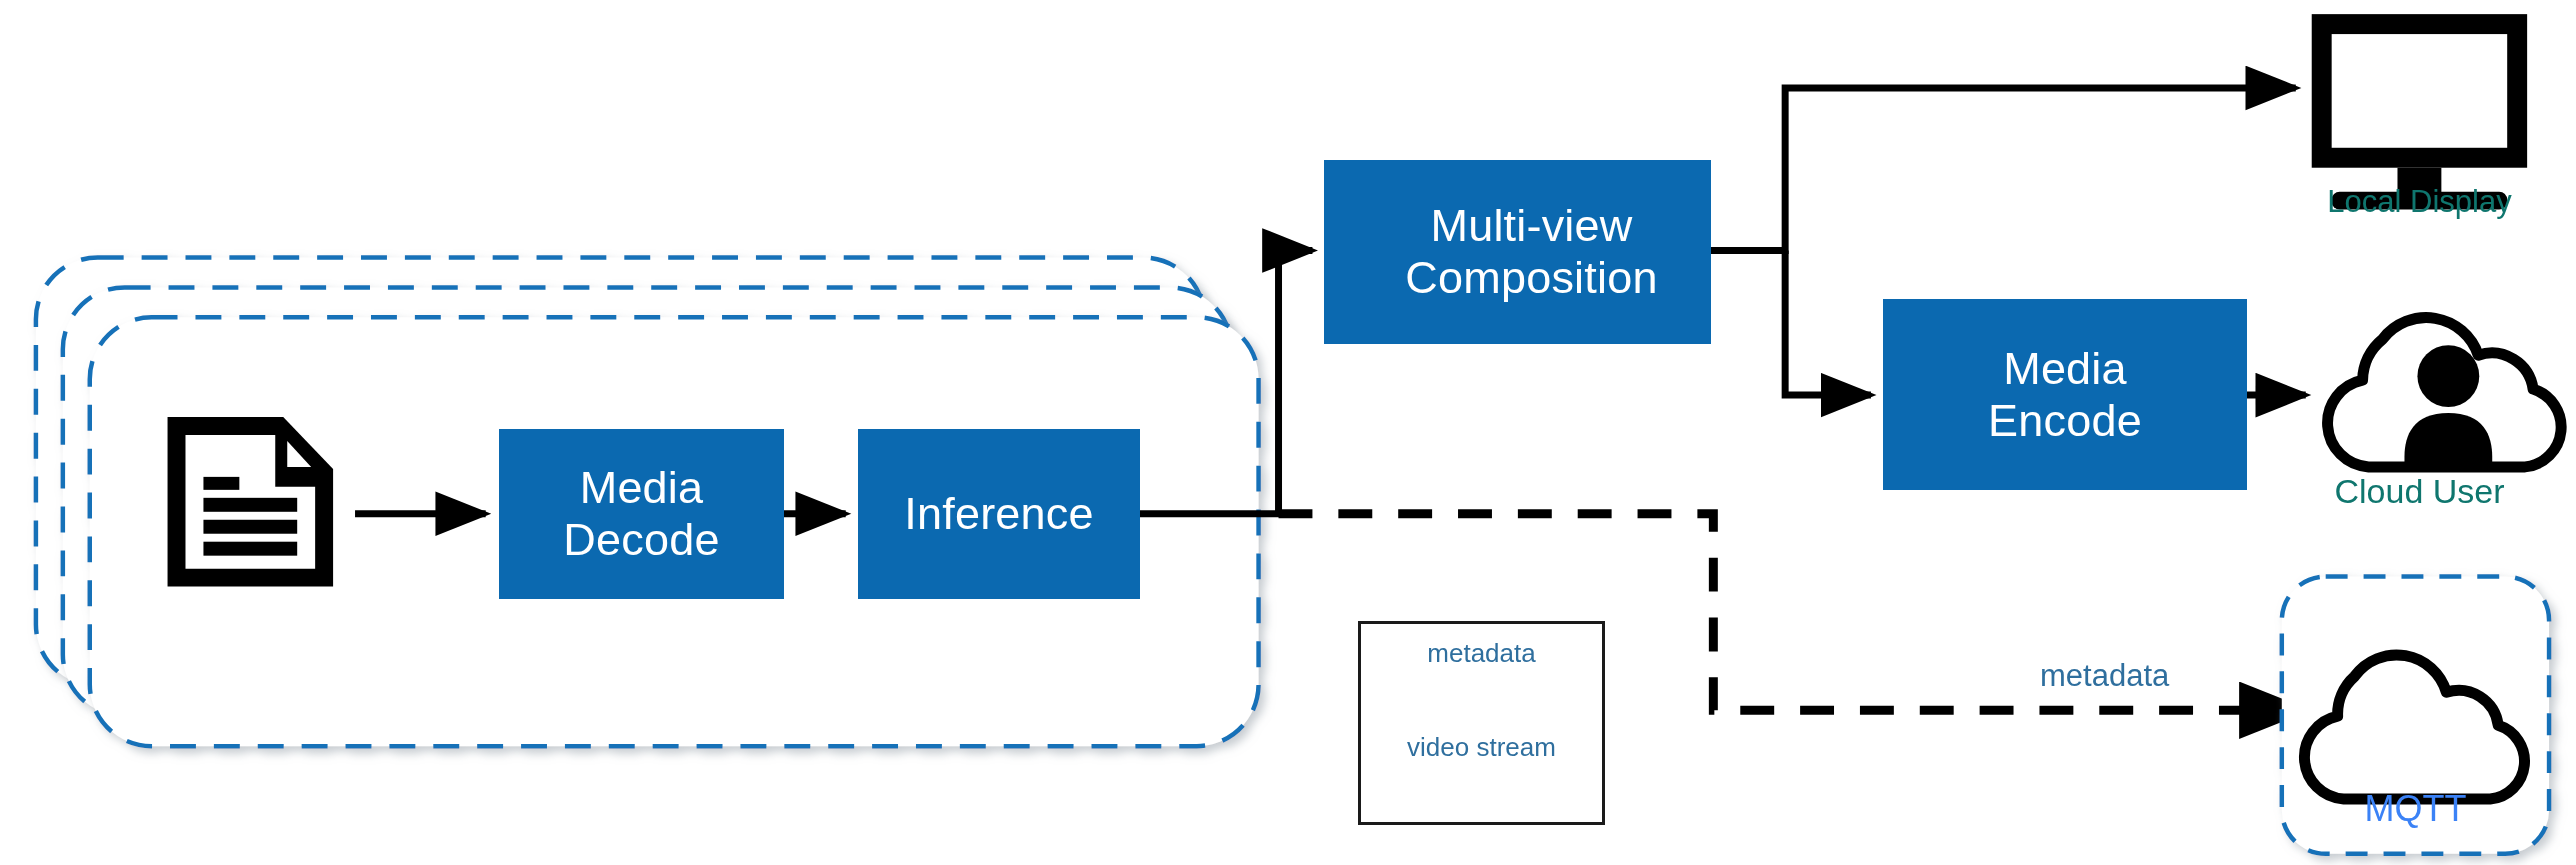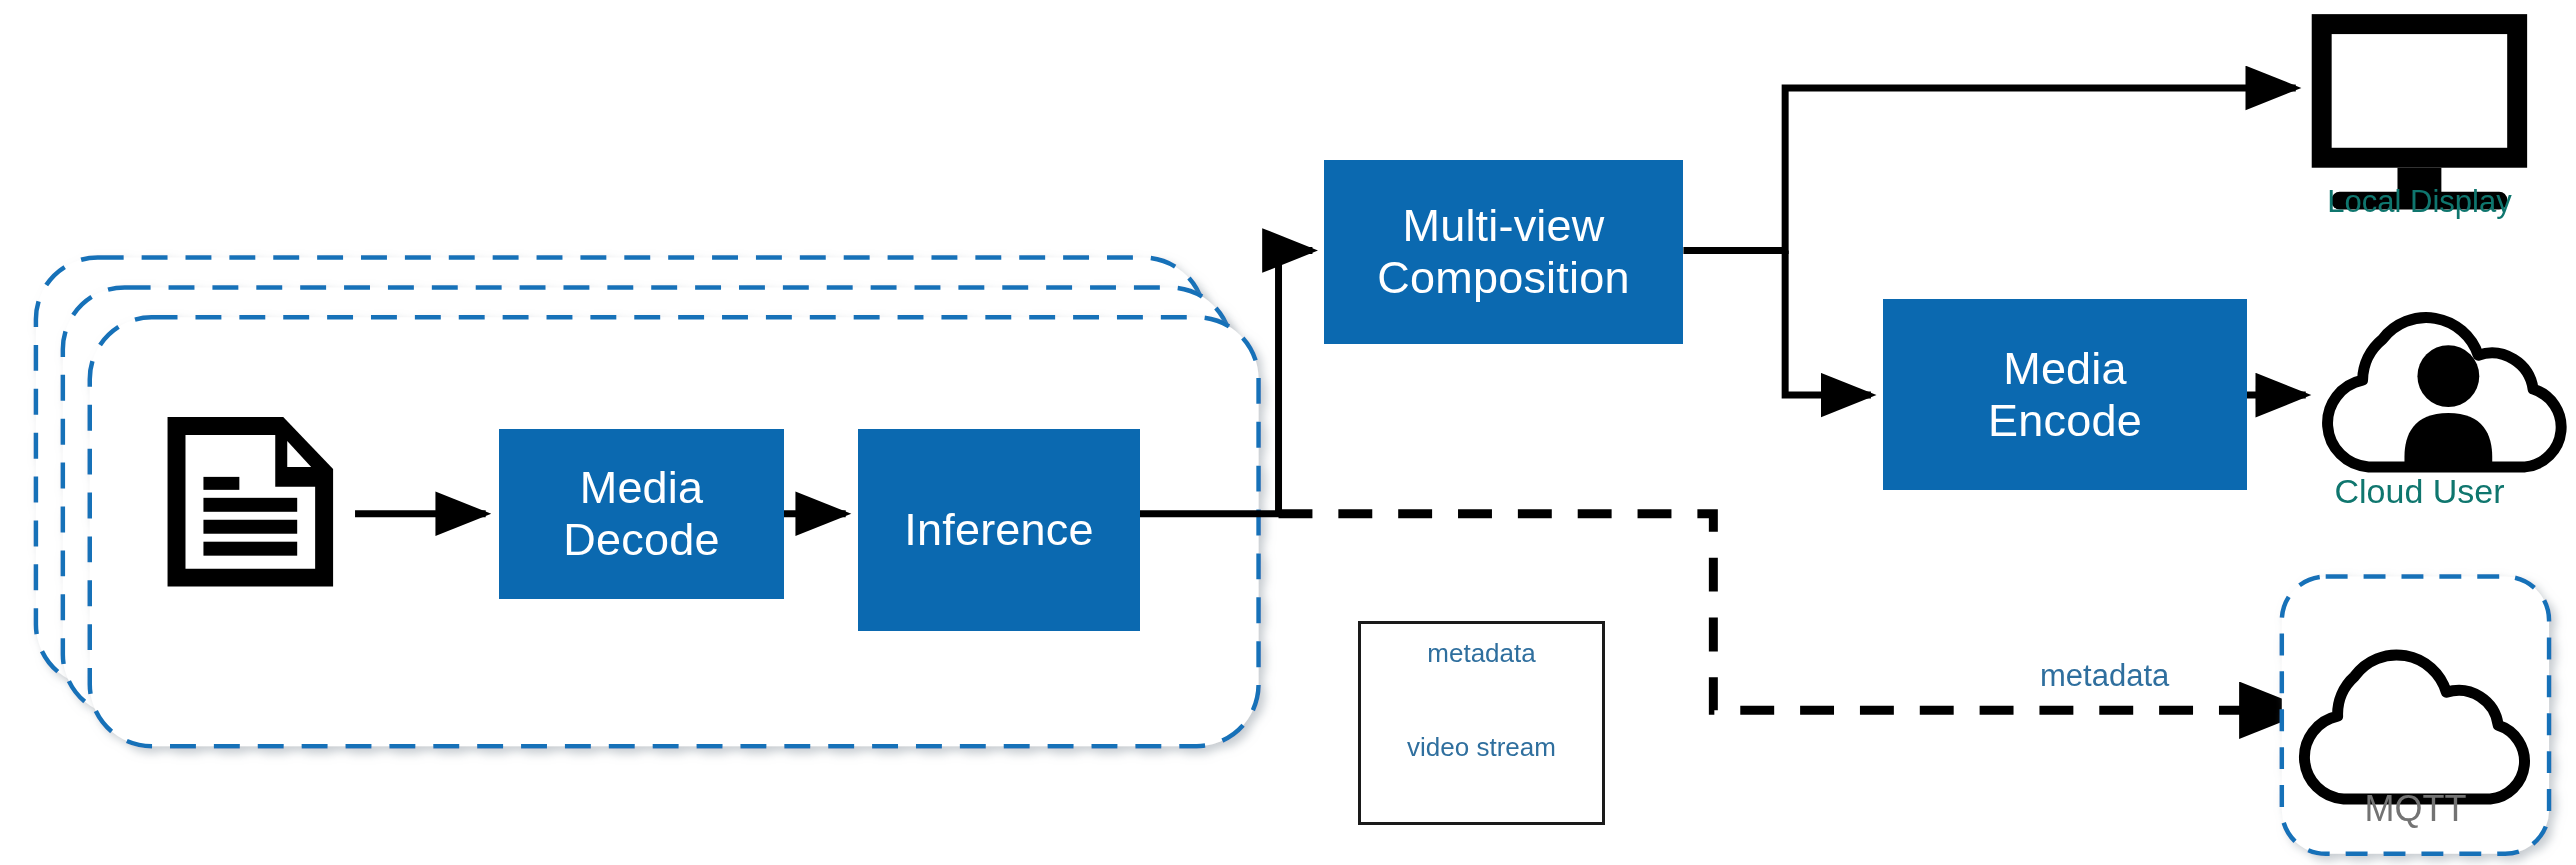--- a/index.html
+++ b/index.html
@@ -57,21 +57,21 @@
     width: 100%;
     left: 0;
   }
   .edge-label {
     position: absolute;
     color: #2f6f9e;
     white-space: nowrap;
   }
   .mqtt-label {
     position: absolute;
-    color: #737373;
+    color: #3b82f6;
     text-align: center;
     width: 100%;
     left: 0;
     white-space: nowrap;
   }
 </style>
 </head>
 <body>
 
 <div id="stage">
@@ -139,23 +139,23 @@
 
     <g>
       <line x1="1396" y1="694" x2="1556" y2="694" stroke="#1a1a1a" stroke-width="9" stroke-dasharray="24 18"></line>
       <line x1="1396" y1="799" x2="1584" y2="799" stroke="#1a1a1a" stroke-width="9"></line>
     </g>
   </svg>
 
   <div class="node-box" style="left:499px; top:429px; width:285px; height:170px; font-size:45px;">Media
 Decode</div>
 
-  <div class="node-box" style="left:858px; top:429px; width:282px; height:202px; font-size:45px;">Inference</div>
+  <div class="node-box" style="left:858px; top:429px; width:282px; height:170px; font-size:45px;">Inference</div>
 
-  <div class="node-box" style="left:1324px; top:160px; width:359px; height:184px; font-size:45px;">Multi-view
+  <div class="node-box" style="left:1324px; top:160px; width:359px; height:184px; font-size:45px;padding-left:28px;">Multi-view
 Composition</div>
 
   <div class="node-box" style="left:1883px; top:299px; width:364px; height:191px; font-size:45px;">Media
 Encode</div>
 
   <div class="icon-label" style="left:2290px; top:184px; width:259px; font-size:31px;">Local Display</div>
 
   <div class="icon-label" style="left:2290px; top:472px; width:259px; font-size:34px;">Cloud User</div>
 
   <div style="position:absolute; left:2282px; top:788px; width:267px;">

